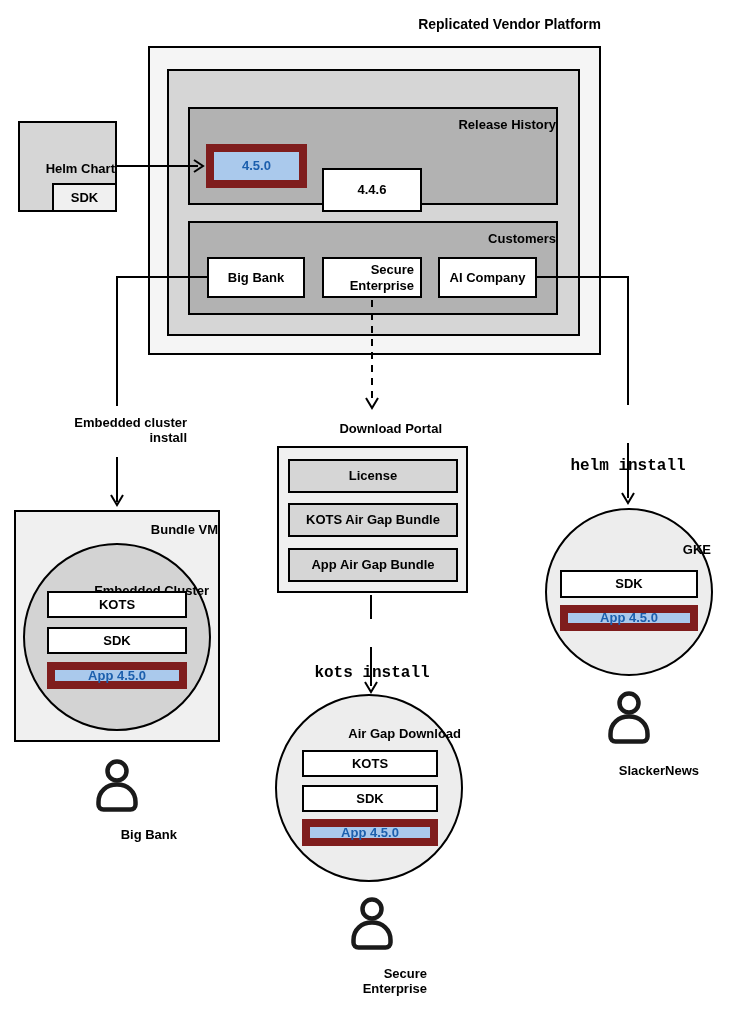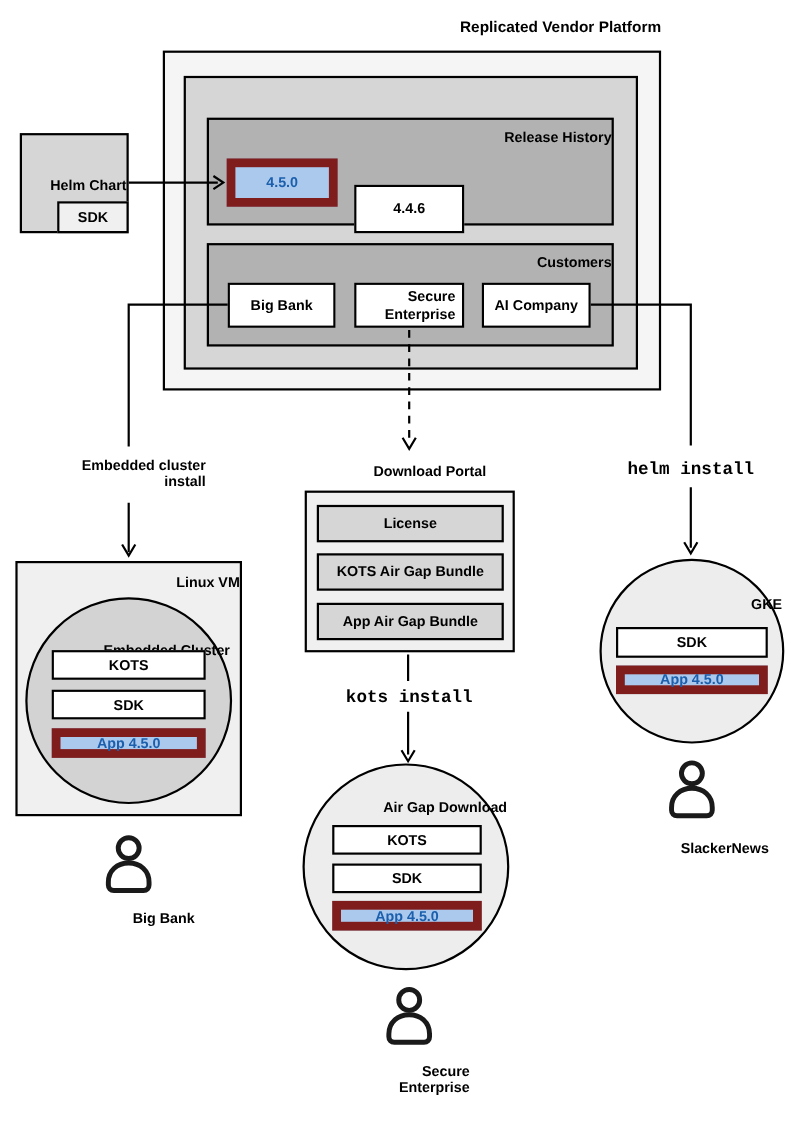--- a/index.html
+++ b/index.html
@@ -7,21 +7,21 @@
     position:relative;width:734px;height:1026px;background:#ffffff;
     font-family:"Liberation Sans","DejaVu Sans",sans-serif;color:#000;
     overflow:hidden;
   }
   .abs{position:absolute;box-sizing:border-box;}
   .box{border:2px solid #000000;}
   .bl{font-weight:700;font-size:13px;line-height:1.16;text-align:right;color:#000;}
   .cbox{display:flex;align-items:center;justify-content:center;}
   .circle{border-radius:50%;}
   .blue{background:#aac9ec;border:8px solid #7f1d1d;color:#1c5fad;}
-  .mono{font-family:"Liberation Mono","DejaVu Sans Mono",monospace;font-weight:700;font-size:16px;text-align:center;}
+  .mono{font-family:"Liberation Mono","DejaVu Sans Mono",monospace;font-weight:700;font-size:16px;text-align:center;margin-top:39px;}
   .bg-platform{background:#f5f5f5;}
   .bg-light{background:#f0f0f0;}
   .bg-mid{background:#d6d6d6;}
   .bg-dark{background:#b2b2b2;padding-left:21px;}
   .bg-circle-dark{background:#d3d3d3;}
   .bg-circle-light{background:#ededed;}
   .white{background:#ffffff;}
   svg.connectors{position:absolute;left:0;top:0;width:734px;height:1026px;pointer-events:none;}
 </style>
 </head>
@@ -51,21 +51,21 @@
   </div>
 
   <div class="abs box bg-mid" style="left:18px;top:121px;width:99px;height:91px;">
     <div class="abs bl" style="left:0;top:38px;width:95px;">Helm Chart</div>
     <div class="abs box bg-light cbox bl" style="left:32px;top:60px;width:65px;height:29px;">SDK</div>
   </div>
 
   <div class="abs bl" style="left:49px;top:415px;width:138px;">Embedded cluster install</div>
 
   <div class="abs box bg-light" style="left:14px;top:510px;width:206px;height:232px;">
-    <div class="abs bl" style="left:0;top:10px;width:202px;">Linux VM</div>
+    <div class="abs bl" style="left:0;top:10px;width:202px;">Bundle VM</div>
     <div class="abs box circle bg-circle-dark" style="left:7px;top:31px;width:188px;height:188px;">
       <div class="abs bl" style="left:0;top:38px;width:184px;">Embedded Cluster</div>
       <div class="abs box white cbox bl" style="left:22px;top:46px;width:140px;height:27px;">KOTS</div>
       <div class="abs box white cbox bl" style="left:22px;top:82px;width:140px;height:27px;">SDK</div>
       <div class="abs box blue cbox bl" style="left:22px;top:117px;width:140px;height:27px;color:#1c5fad;">App 4.5.0</div>
     </div>
   </div>
 
   <svg class="abs" style="left:92px;top:759px;" width="50" height="56" viewBox="0 0 50 56">
     <circle cx="25" cy="12" r="9.5" fill="none" stroke="#1a1a1a" stroke-width="4.5"></circle>

